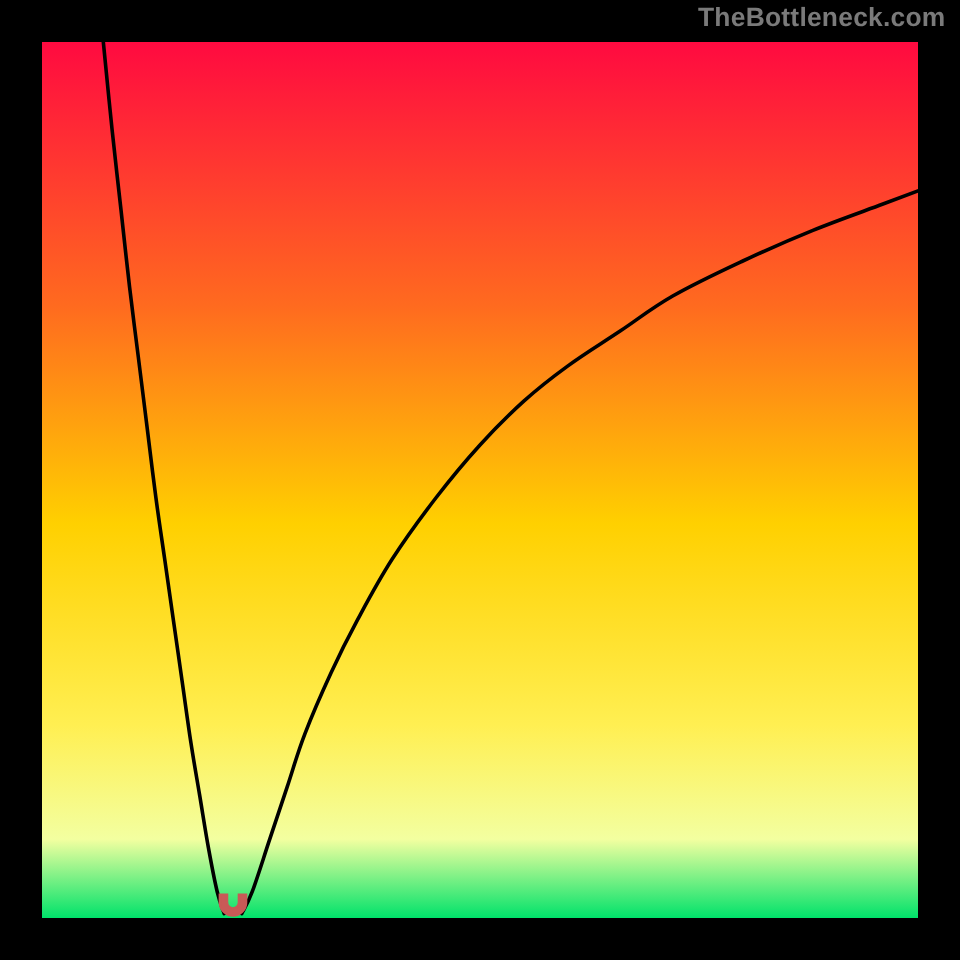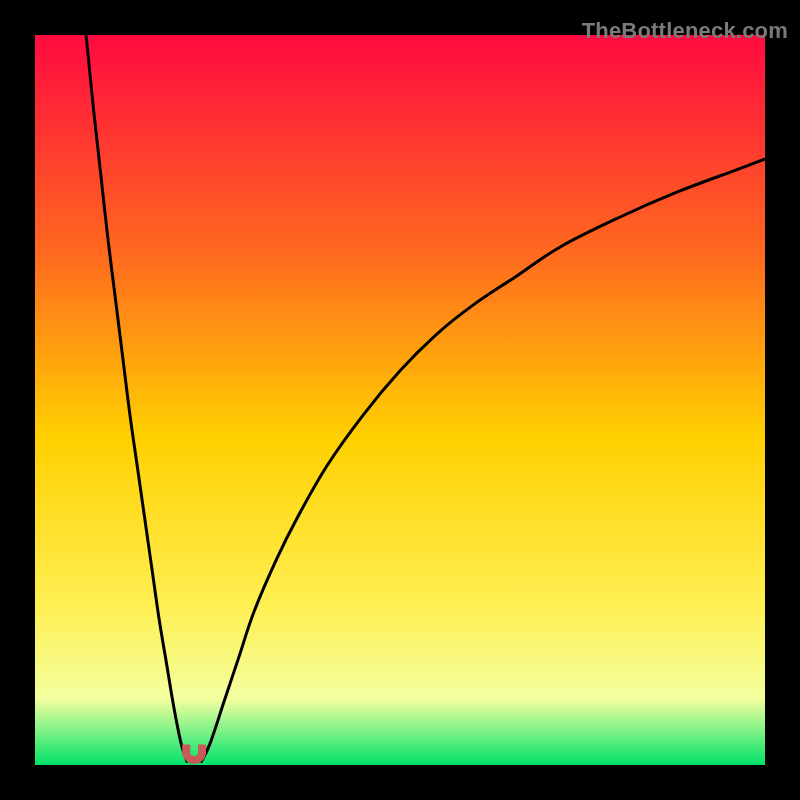--- a/index.html
+++ b/index.html
@@ -21,21 +21,21 @@
   .plot {
     position: absolute;
     top: 35px;
     left: 35px;
     width: 730px;
     height: 730px;
     overflow: visible;
   }
   .watermark {
     position: absolute;
-    top: 18px;
+    top: 2px;
     right: 12px;
     font-family: Arial, Helvetica, sans-serif;
     font-size: 22px;
     font-weight: 600;
     color: #7a7a7a;
     letter-spacing: 0.2px;
   }
   svg { display: block; }
 </style>
 </head>

